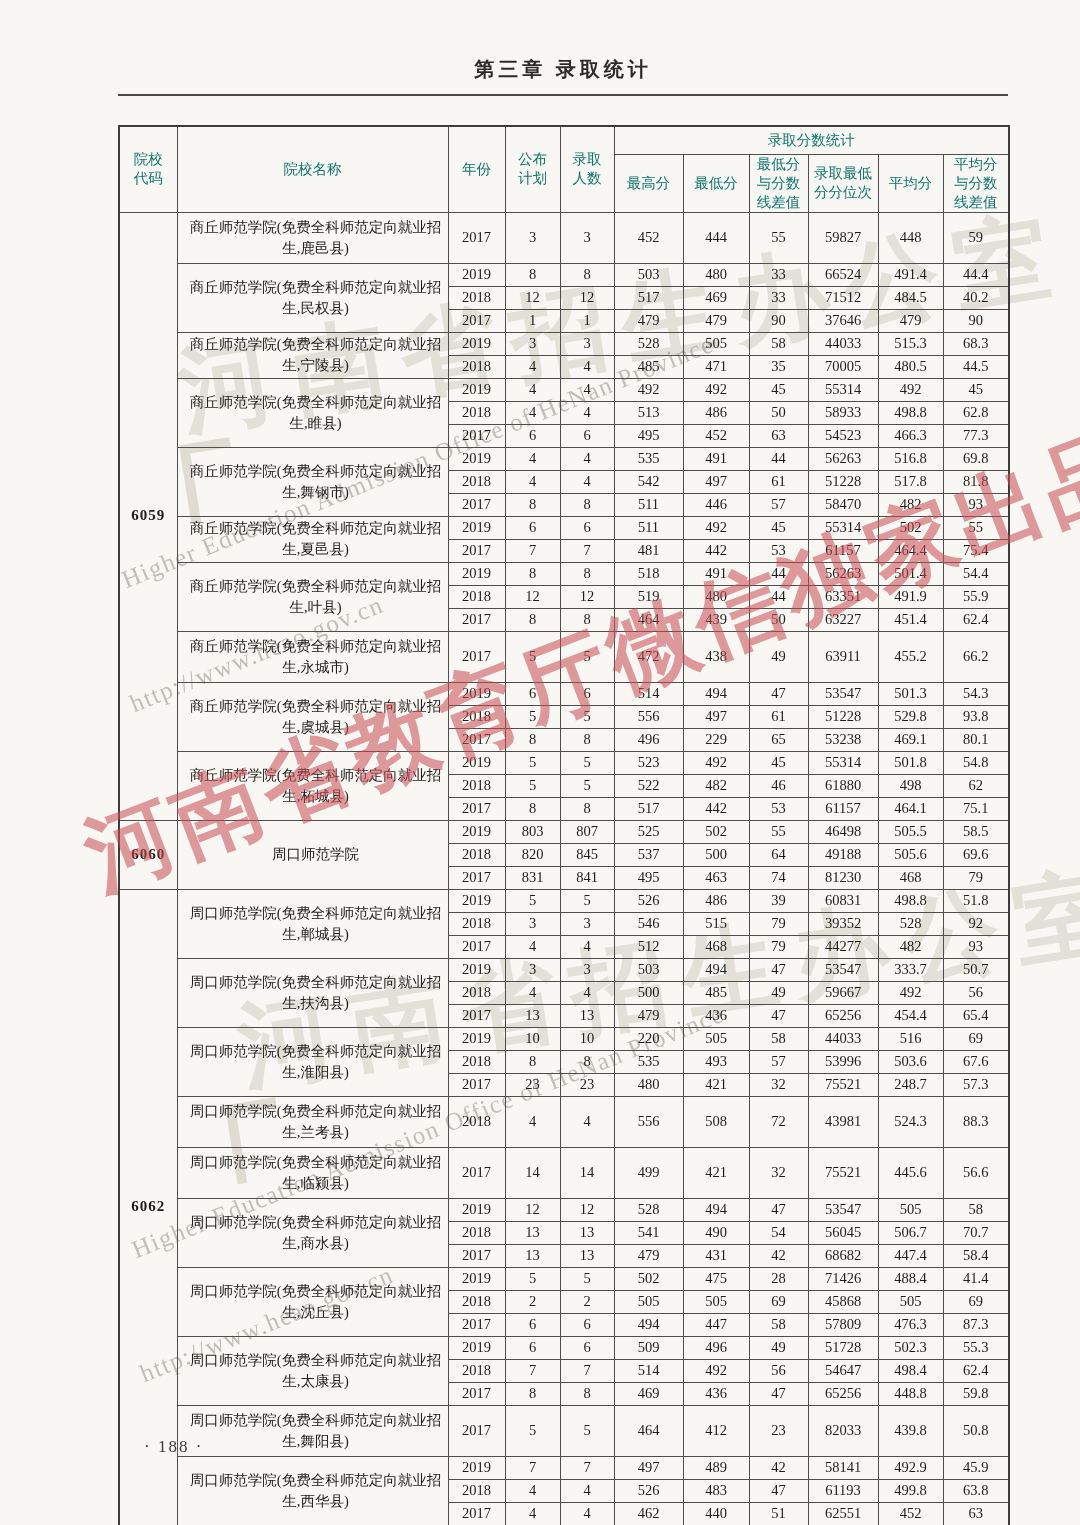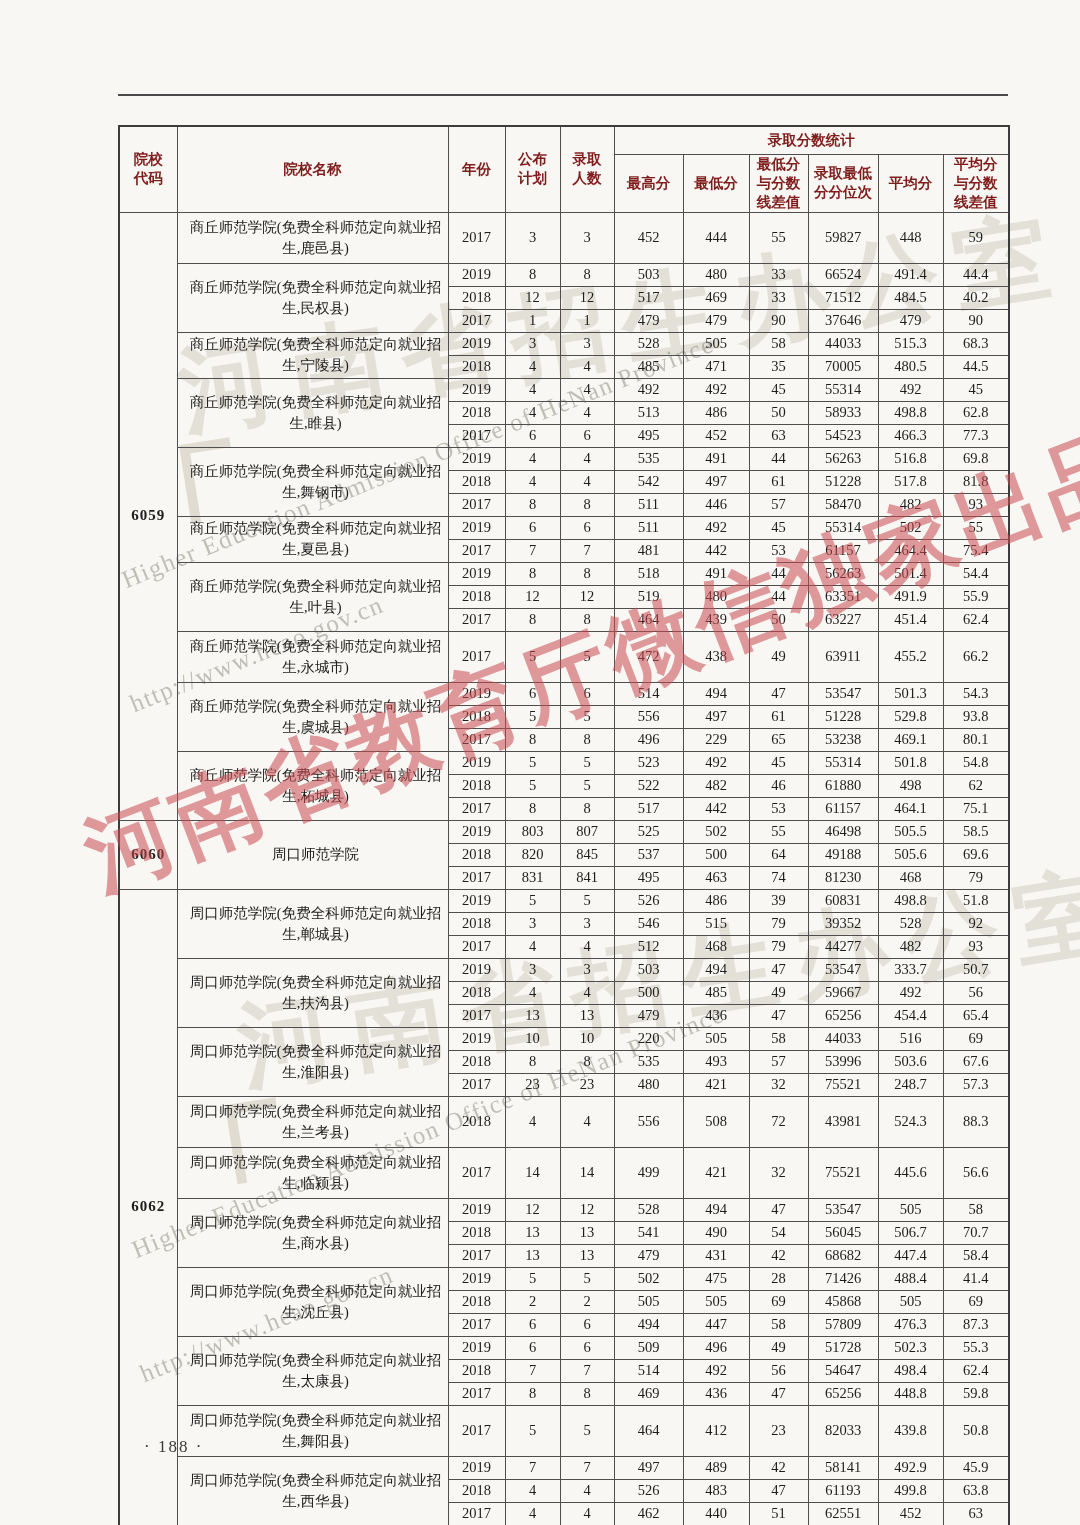--- a/index.html
+++ b/index.html
@@ -30,21 +30,21 @@
   table.stats {
     position:absolute; top:125px; left:118px; width:890px;
     border-collapse:collapse; table-layout:fixed;
     z-index:2; background:transparent;
     font-family:"Liberation Serif", serif;
   }
   table.stats, table.stats th, table.stats td { border:1px solid #4e4e4e; }
   table.stats { border-width:2px; border-color:#3c3c3c; }
   th, td { text-align:center; vertical-align:middle; padding:0; }
   thead th {
-    font-weight:700; font-size:14.5px; color:#7f1d1d;
+    font-weight:400; font-size:14.5px; color:#0f766e;
     white-space:pre-line; line-height:1.3;
   }
   .hrow1 th { height:27px; }
   .hrow2 th { height:56px; }
   tbody td { font-size:14.5px; height:22px; line-height:1.15; color:#1d1d1d; }
   tr.tall td { height:48px; }
   td.name-cell {
     text-align:center; padding:1px 6px 1px 12px; line-height:1.45;
     font-size:14.5px;
   }
@@ -98,20 +98,21 @@
 
   <div class="wm wm-big" id="wm-big-upper">河南省招生办公室</div>
   <div class="wm wm-big" id="wm-big-lower">河南省招生办公室</div>
   <div class="wm wm-bracket" id="wm-bracket-upper">「</div>
   <div class="wm wm-bracket" id="wm-bracket-lower">「</div>
   <div class="wm wm-en" id="wm-en-u1">Higher Education Admission Office of HeNan Province</div>
   <div class="wm wm-en" id="wm-en-u2">http://www.heao.gov.cn</div>
   <div class="wm wm-en" id="wm-en-l1">Higher Education Admission Office of HeNan Province</div>
   <div class="wm wm-en" id="wm-en-l2">http://www.heao.gov.cn</div>
 
+  <div class="chapter-title">第三章  录取统计</div>
   <div class="header-rule"></div>
 
   <table class="stats">
     <colgroup>
       <col style="width:58px">
         <col style="width:271px">
         <col style="width:57px">
       <col style="width:55px">
         <col style="width:54px">
         <col style="width:69px">

